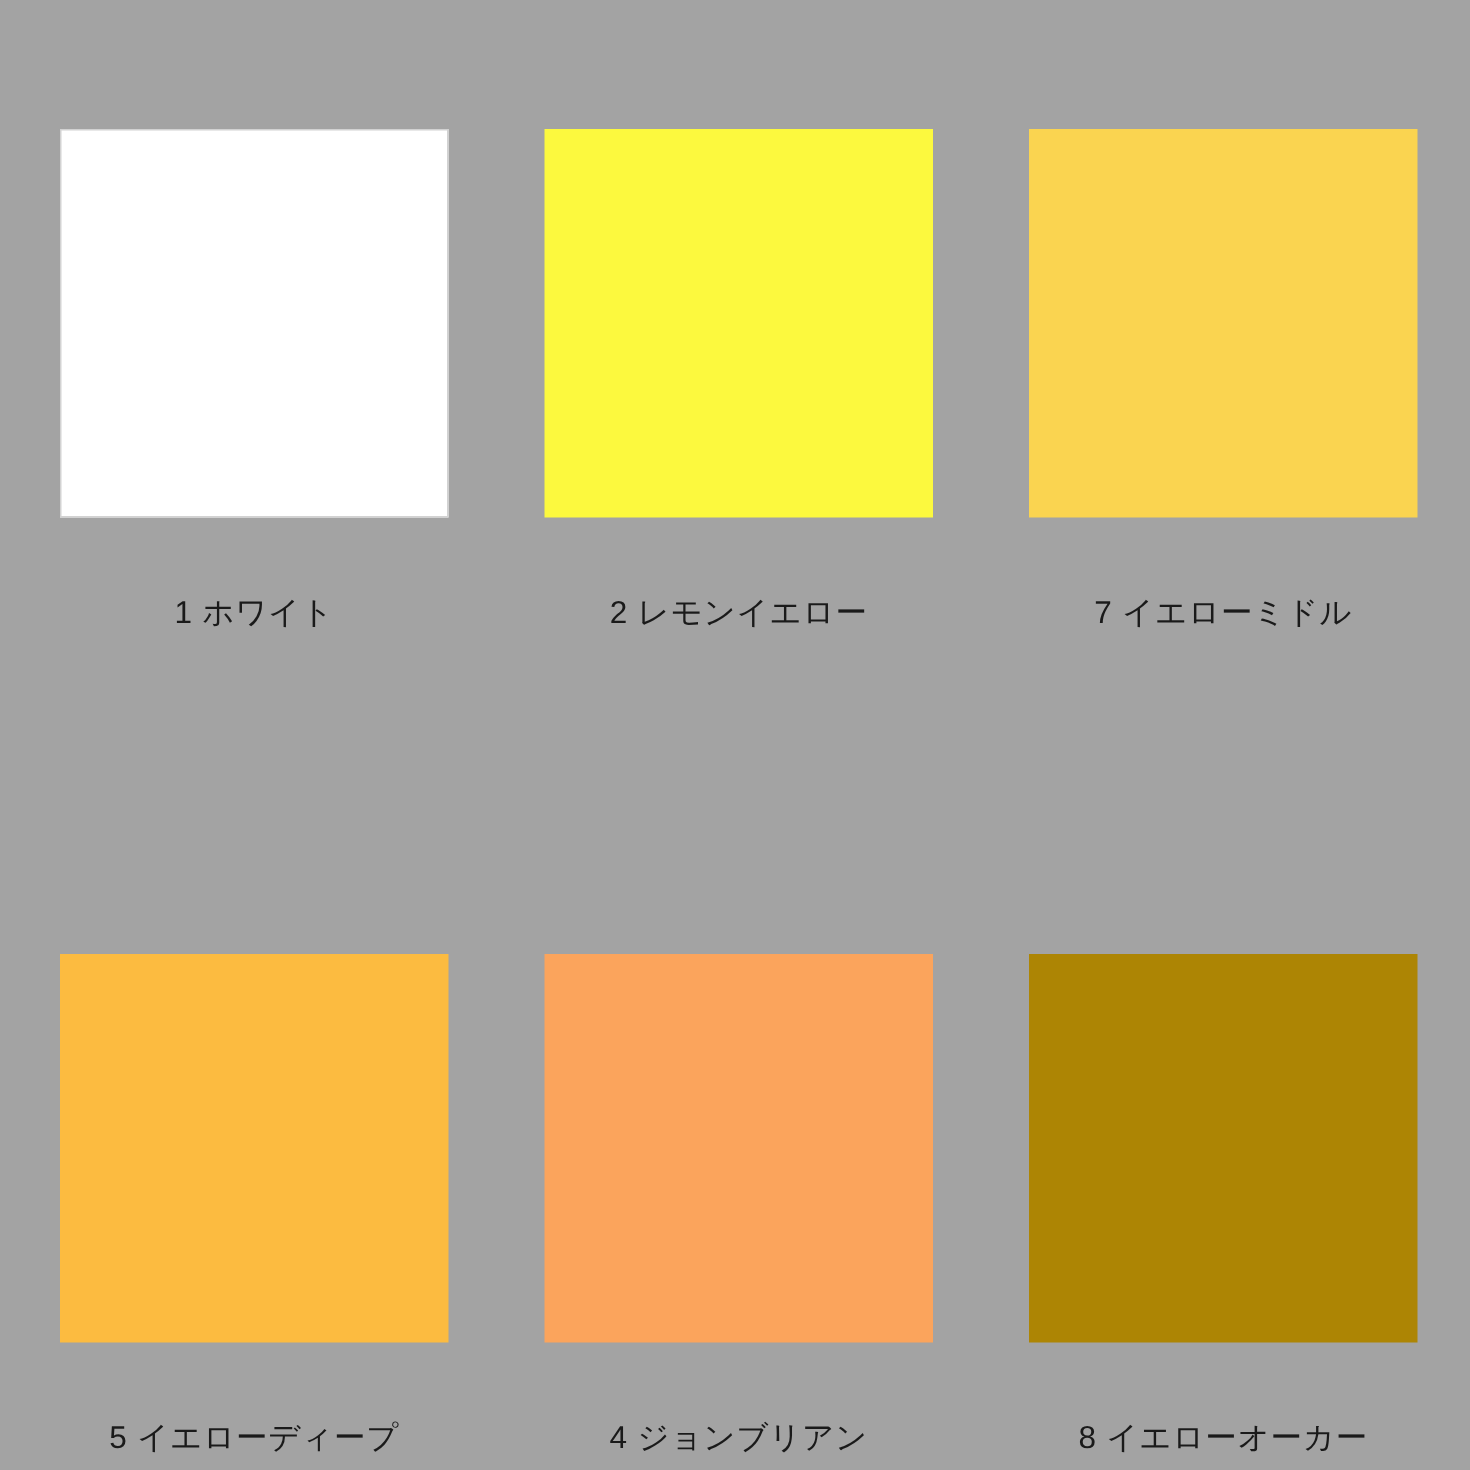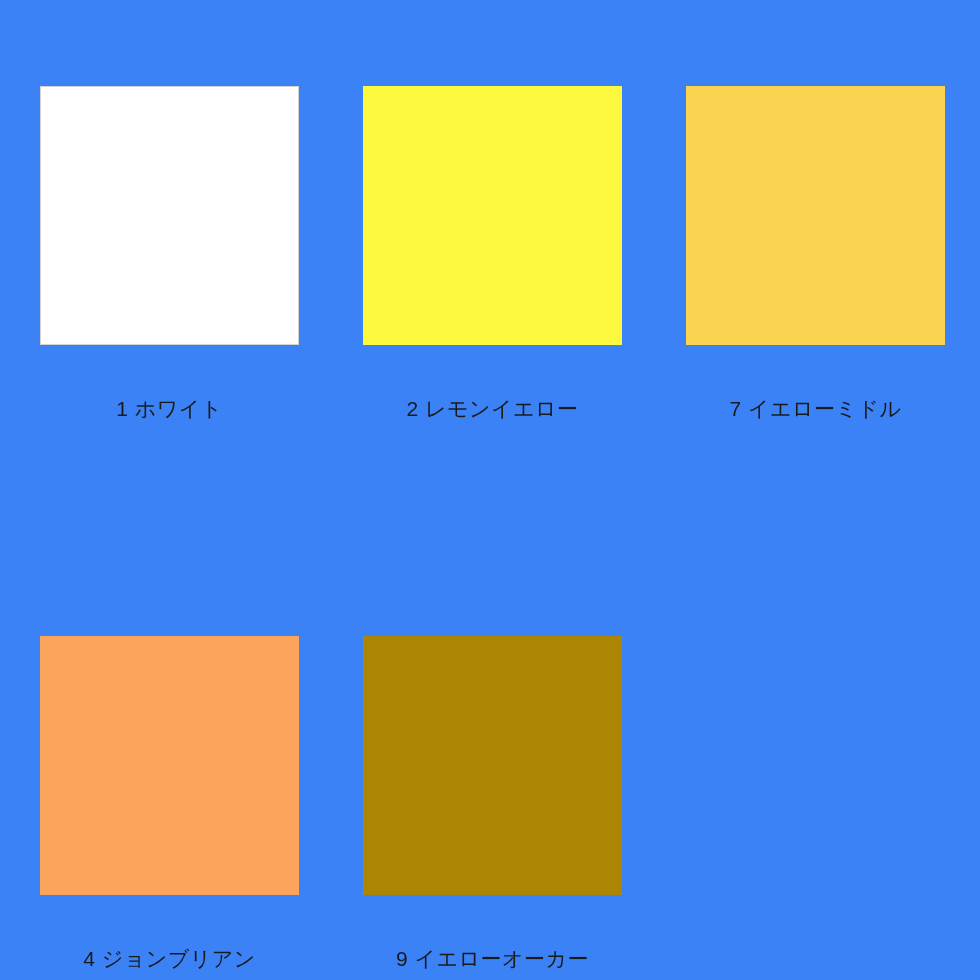--- a/index.html
+++ b/index.html
@@ -11,21 +11,21 @@
     width: 980px;
     height: 980px;
     background: #ffffff;
     font-family: "Liberation Sans", "DejaVu Sans", sans-serif;
     overflow: hidden;
   }
   .sheet {
     position: relative;
     width: 980px;
     height: 980px;
-    background: #3b82f6;
+    background: #a3a3a3;
     box-sizing: border-box;
   }
   .grid {
     position: absolute;
     left: 40px;
     top: 86px;
     width: 902px;
     display: grid;
     grid-template-columns: 259px 259px 259px;
     grid-column-gap: 64px;
@@ -77,25 +77,29 @@
 
     <div class="cell">
       <div class="swatch" style="background-color: rgb(250, 212, 80);"></div>
       <div class="caption">7 イエローミドル</div>
     </div>
 
     <div class="row-gap"></div>
     <div class="row-gap"></div>
     <div class="row-gap"></div>
 
+    <div class="cell">
+      <div class="swatch" style="background-color: rgb(252, 187, 64);"></div>
+      <div class="caption">5 イエローディープ</div>
+    </div>
 
     <div class="cell">
       <div class="swatch" style="background-color: rgb(251, 164, 92);"></div>
       <div class="caption">4 ジョンブリアン</div>
     </div>
 
     <div class="cell">
       <div class="swatch" style="background-color: rgb(173, 133, 4);"></div>
-      <div class="caption">9 イエローオーカー</div>
+      <div class="caption">8 イエローオーカー</div>
     </div>
 
   </div>
 </div>
 
 </body></html>

